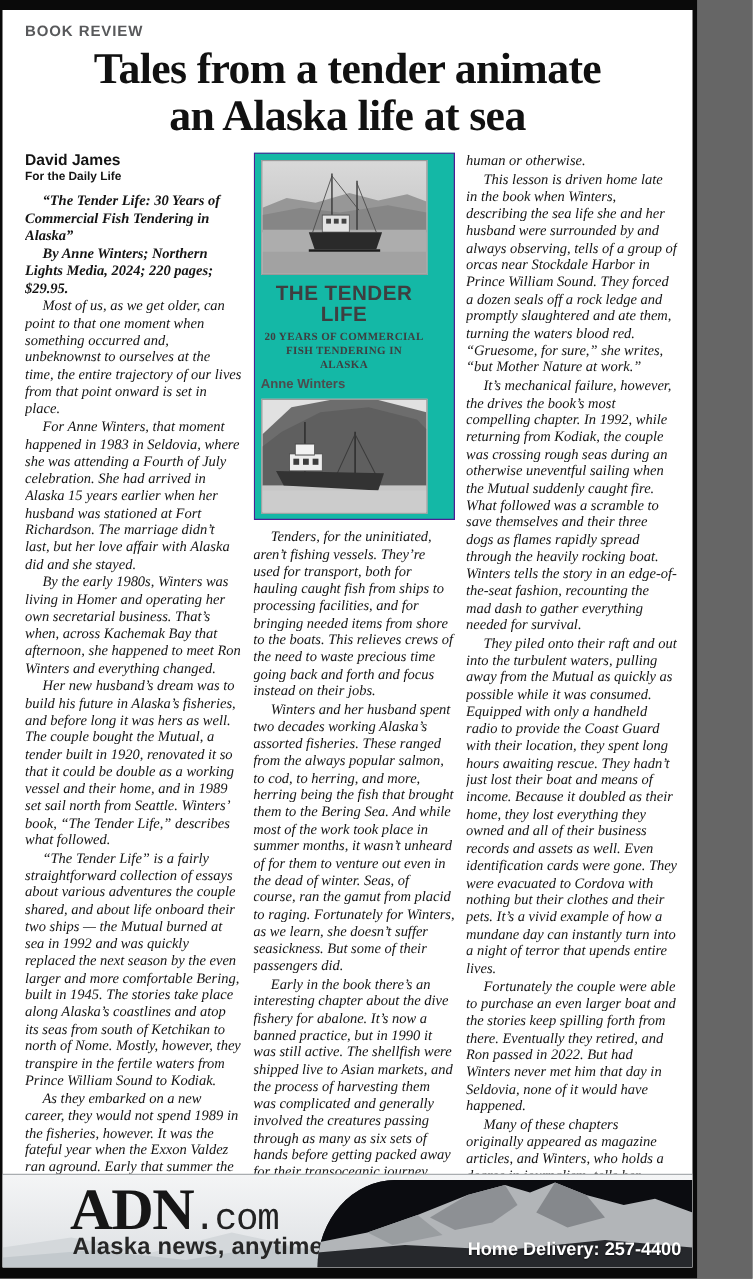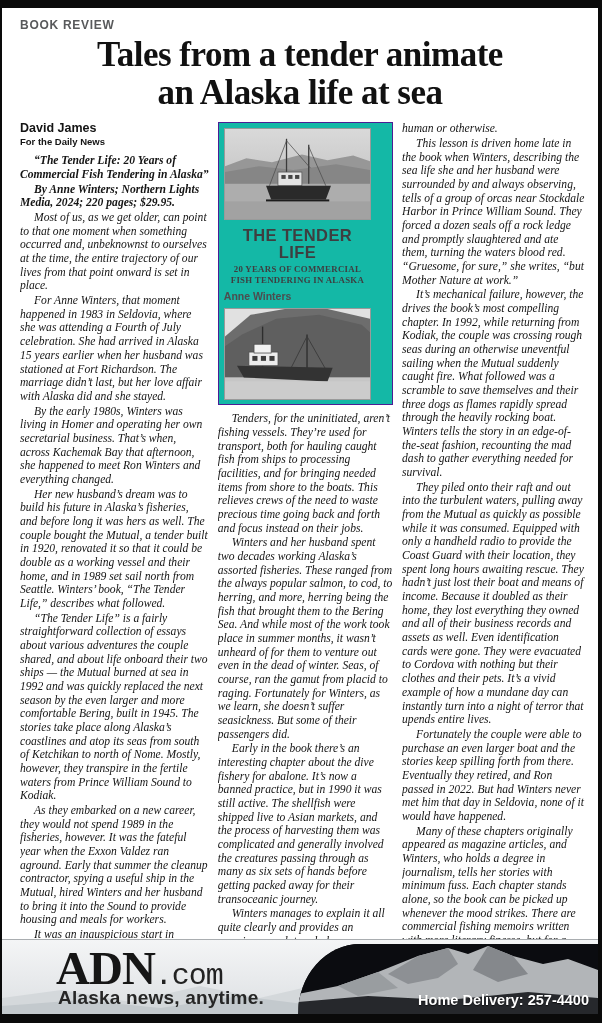--- a/index.html
+++ b/index.html
@@ -1,17 +1,17 @@
 <!DOCTYPE html>
 <html lang="en"><head>
 <meta charset="utf-8">
 <style>
   html,body{margin:0;padding:0;background:#666;}
   .page{
-    width:602px;height:1023px;box-sizing:border-box;background:#fff;
+    width:558px;height:1023px;box-sizing:border-box;background:#fff;
     border-top:8px solid #0a0a0a;border-bottom:9px solid #0a0a0a;
     border-right:4px solid #0a0a0a;border-left:2px solid #0a0a0a;
     display:flex;flex-direction:column;overflow:hidden;position:relative;
     font-family:"Liberation Serif","DejaVu Serif",serif;color:#141414;
   }
   
   .kicker{
     font-family:"Liberation Sans","DejaVu Sans",sans-serif;
     font-weight:bold;font-size:12px;letter-spacing:.06em;color:#58595b;
     margin:10px 0 2px 18px;
@@ -63,23 +63,23 @@
 
   <h1 class="headline">
     <div>Tales from a tender animate</div>
     <div>an Alaska life at sea</div>
   </h1>
 
   <div class="cols">
 
     <div class="col col-left">
       <div class="byline-name">David James</div>
-      <div class="byline-org">For the Daily News</div>
+      <div class="byline-org">For the Daily Life</div>
       <div class="intro">
-        <p class="para">“The Tender Life: 20 Years of Commercial Fish Tendering in Alaska”</p>
+        <p class="para">“The Tender Life: 30 Years of Commercial Fish Tendering in Alaska”</p>
         <p class="para">By Anne Winters; Northern Lights Media, 2024; 220 pages; $29.95.</p>
       </div>
       <p class="para">Most of us, as we get older, can point to that one moment when something occurred and, unbeknownst to ourselves at the time, the entire trajectory of our lives from that point onward is set in place.</p>
       <p class="para">For Anne Winters, that moment happened in 1983 in Seldovia, where she was attending a Fourth of July celebration. She had arrived in Alaska 15 years earlier when her husband was stationed at Fort Richardson. The marriage didn’t last, but her love affair with Alaska did and she stayed.</p>
       <p class="para">By the early 1980s, Winters was living in Homer and operating her own secretarial business. That’s when, across Kachemak Bay that afternoon, she happened to meet Ron Winters and everything changed.</p>
       <p class="para">Her new husband’s dream was to build his future in Alaska’s fisheries, and before long it was hers as well. The couple bought the Mutual, a tender built in 1920, renovated it so that it could be double as a working vessel and their home, and in 1989 set sail north from Seattle. Winters’ book, “The Tender Life,” describes what followed.</p>
       <p class="para">“The Tender Life” is a fairly straightforward collection of essays about various adventures the couple shared, and about life onboard their two ships — the Mutual burned at sea in 1992 and was quickly replaced the next season by the even larger and more comfortable Bering, built in 1945. The stories take place along Alaska’s coastlines and atop its seas from south of Ketchikan to north of Nome. Mostly, however, they transpire in the fertile waters from Prince William Sound to Kodiak.</p>
       <p class="para">As they embarked on a new career, they would not spend 1989 in the fisheries, however. It was the fateful year when the Exxon Valdez ran aground. Early that summer the cleanup contractor, spying a useful ship in the Mutual, hired Winters and her husband to bring it into the Sound to provide housing and meals for workers.</p>
       <p class="para">It was an inauspicious start in commercial fisheries, but after a few weeks they traveled onward, visiting Valdez, Cordova and Pelican before returning to Seattle via Southeast Alaska for further upkeep on the boat.</p>
 

